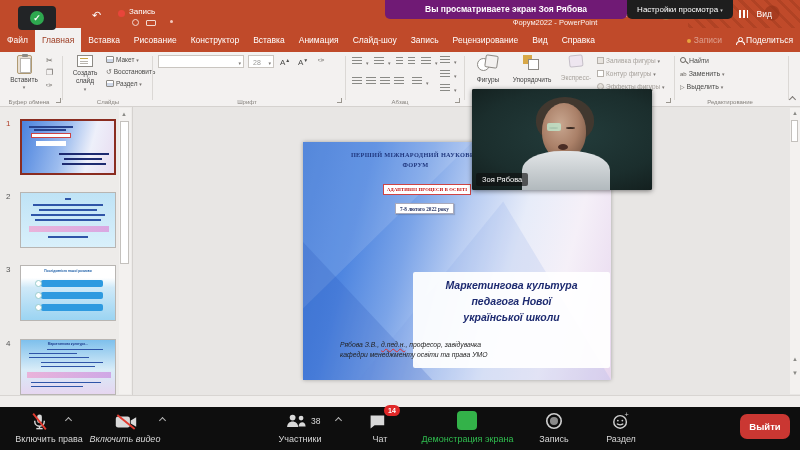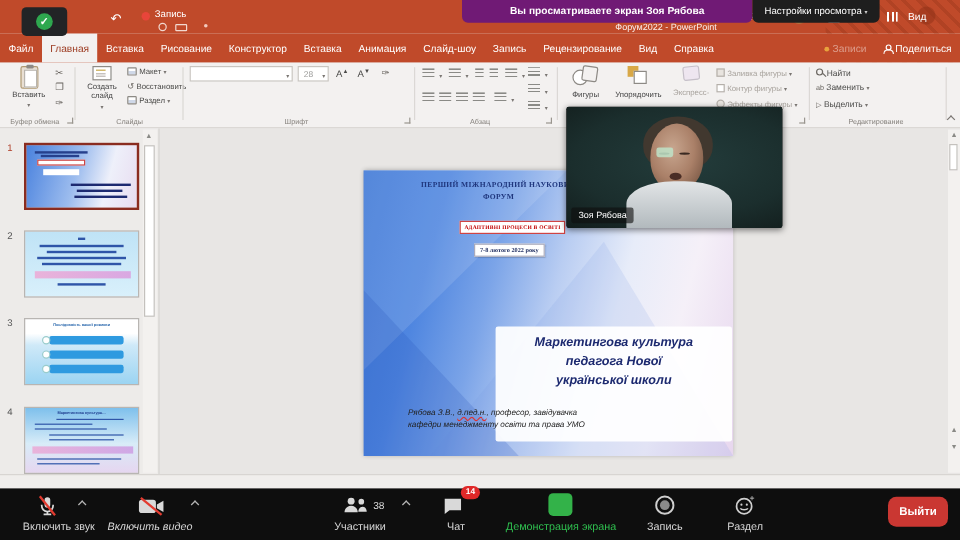--- a/index.html
+++ b/index.html
@@ -417,21 +417,21 @@
   <div class="zbar">
 
     <svg style="position:absolute;left:30px;top:5px;" width="19" height="19" viewBox="0 0 24 24">
       <rect x="9" y="3" width="6" height="11" rx="3" fill="#d9d9d9"></rect>
       <path d="M6 11v1a6 6 0 0 0 12 0v-1" stroke="#d9d9d9" fill="none" stroke-width="1.8"></path>
       <line x1="12" y1="18" x2="12" y2="21" stroke="#d9d9d9" stroke-width="1.8"></line>
       <line x1="8" y1="21" x2="16" y2="21" stroke="#d9d9d9" stroke-width="1.8"></line>
       <line x1="4" y1="2" x2="20" y2="22" stroke="#e23b30" stroke-width="2.4"></line>
     </svg>
     <span class="caret-up" style="left:66px;top:11px;"></span>
-    <div class="zitem-label" style="left:4px;width:90px;">Включить звук</div>
+    <div class="zitem-label" style="left:4px;width:90px;">Включить права</div>
 
     <svg style="position:absolute;left:115px;top:7px;" width="22" height="16" viewBox="0 0 28 18">
       <rect x="1" y="2" width="18" height="14" rx="3" fill="#d9d9d9"></rect>
       <path d="M20 7l7-4v12l-7-4z" fill="#d9d9d9"></path>
       <line x1="3" y1="0" x2="25" y2="18" stroke="#e23b30" stroke-width="2.4"></line>
     </svg>
     <span class="caret-up" style="left:160px;top:11px;"></span>
     <div class="zitem-label" style="left:70px;width:110px;font-style:italic;">Включить видео</div>
 
     <svg style="position:absolute;left:285px;top:6px;" width="22" height="16" viewBox="0 0 26 18">

